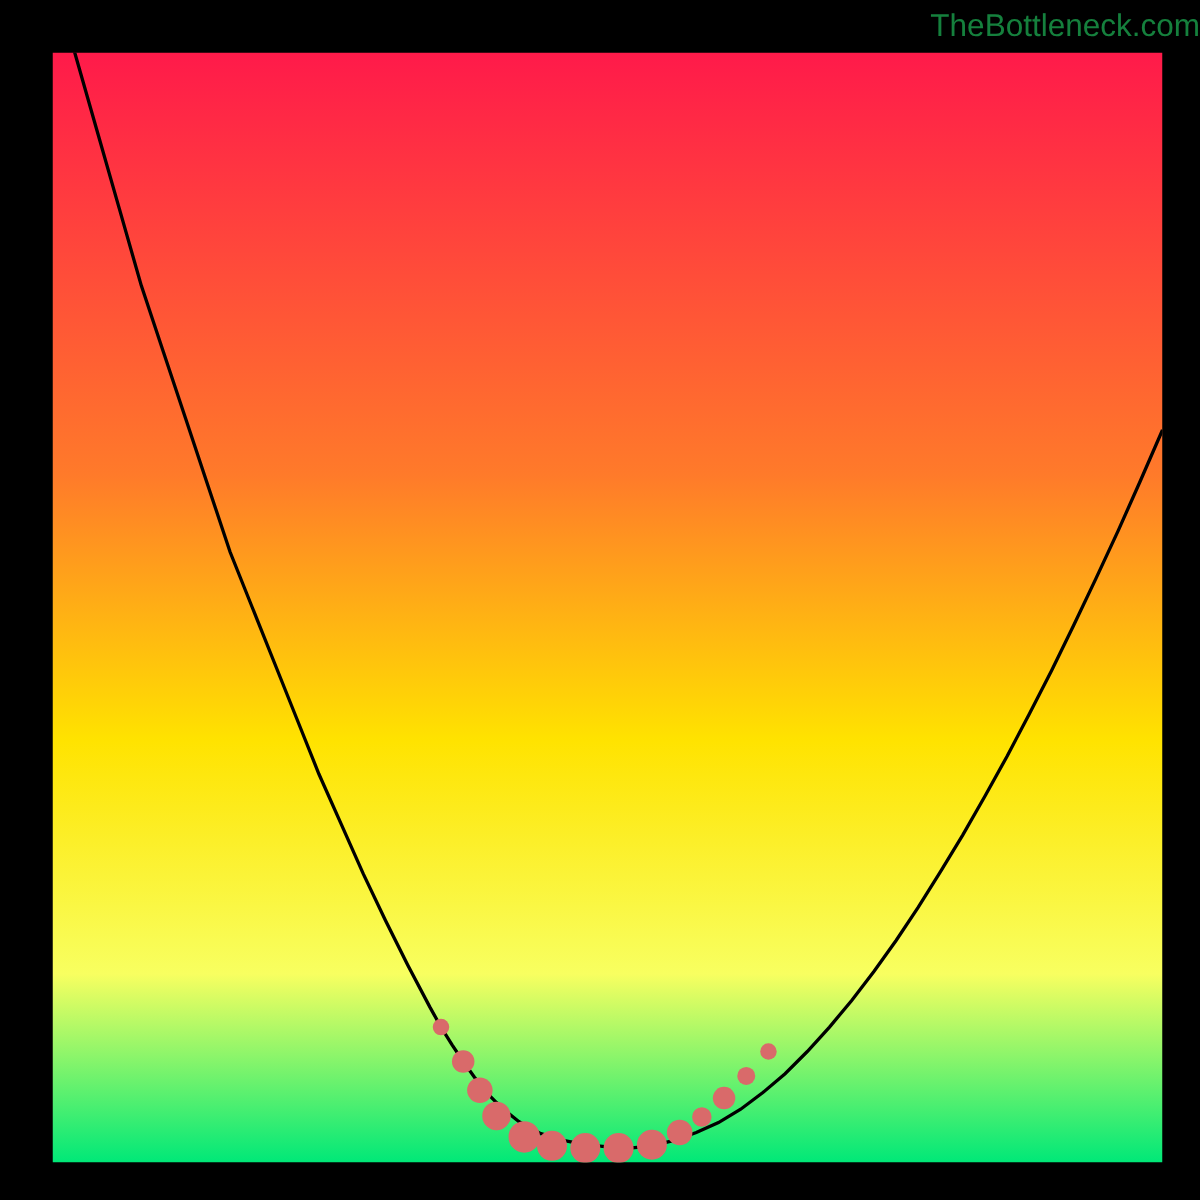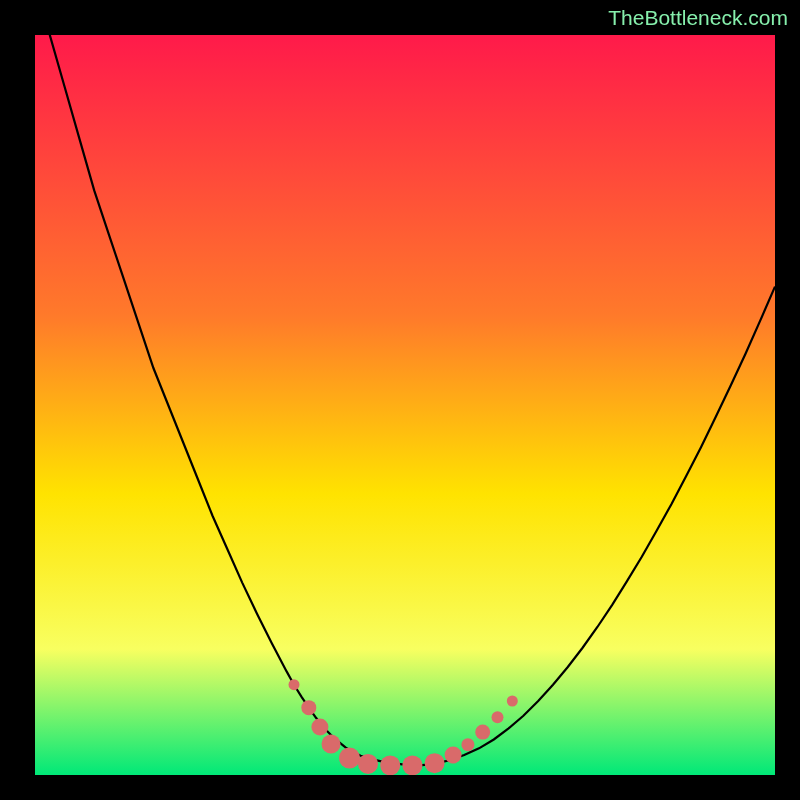--- a/index.html
+++ b/index.html
@@ -7,22 +7,22 @@
     width: 800px;
     height: 800px;
     background: #000;
     position: relative;
     font-family: Arial, sans-serif;
     overflow: hidden;
   }
   .watermark {
     position: absolute;
     top: 6px;
-    right: 12px;
-    color: #86efac;
+    right: 0;
+    color: #15803d;
     font-size: 21px;
     font-weight: 500;
     z-index: 10;
   }
   .plot-area {
     position: absolute;
     left: 35px;
     top: 35px;
     width: 740px;
     height: 740px;

